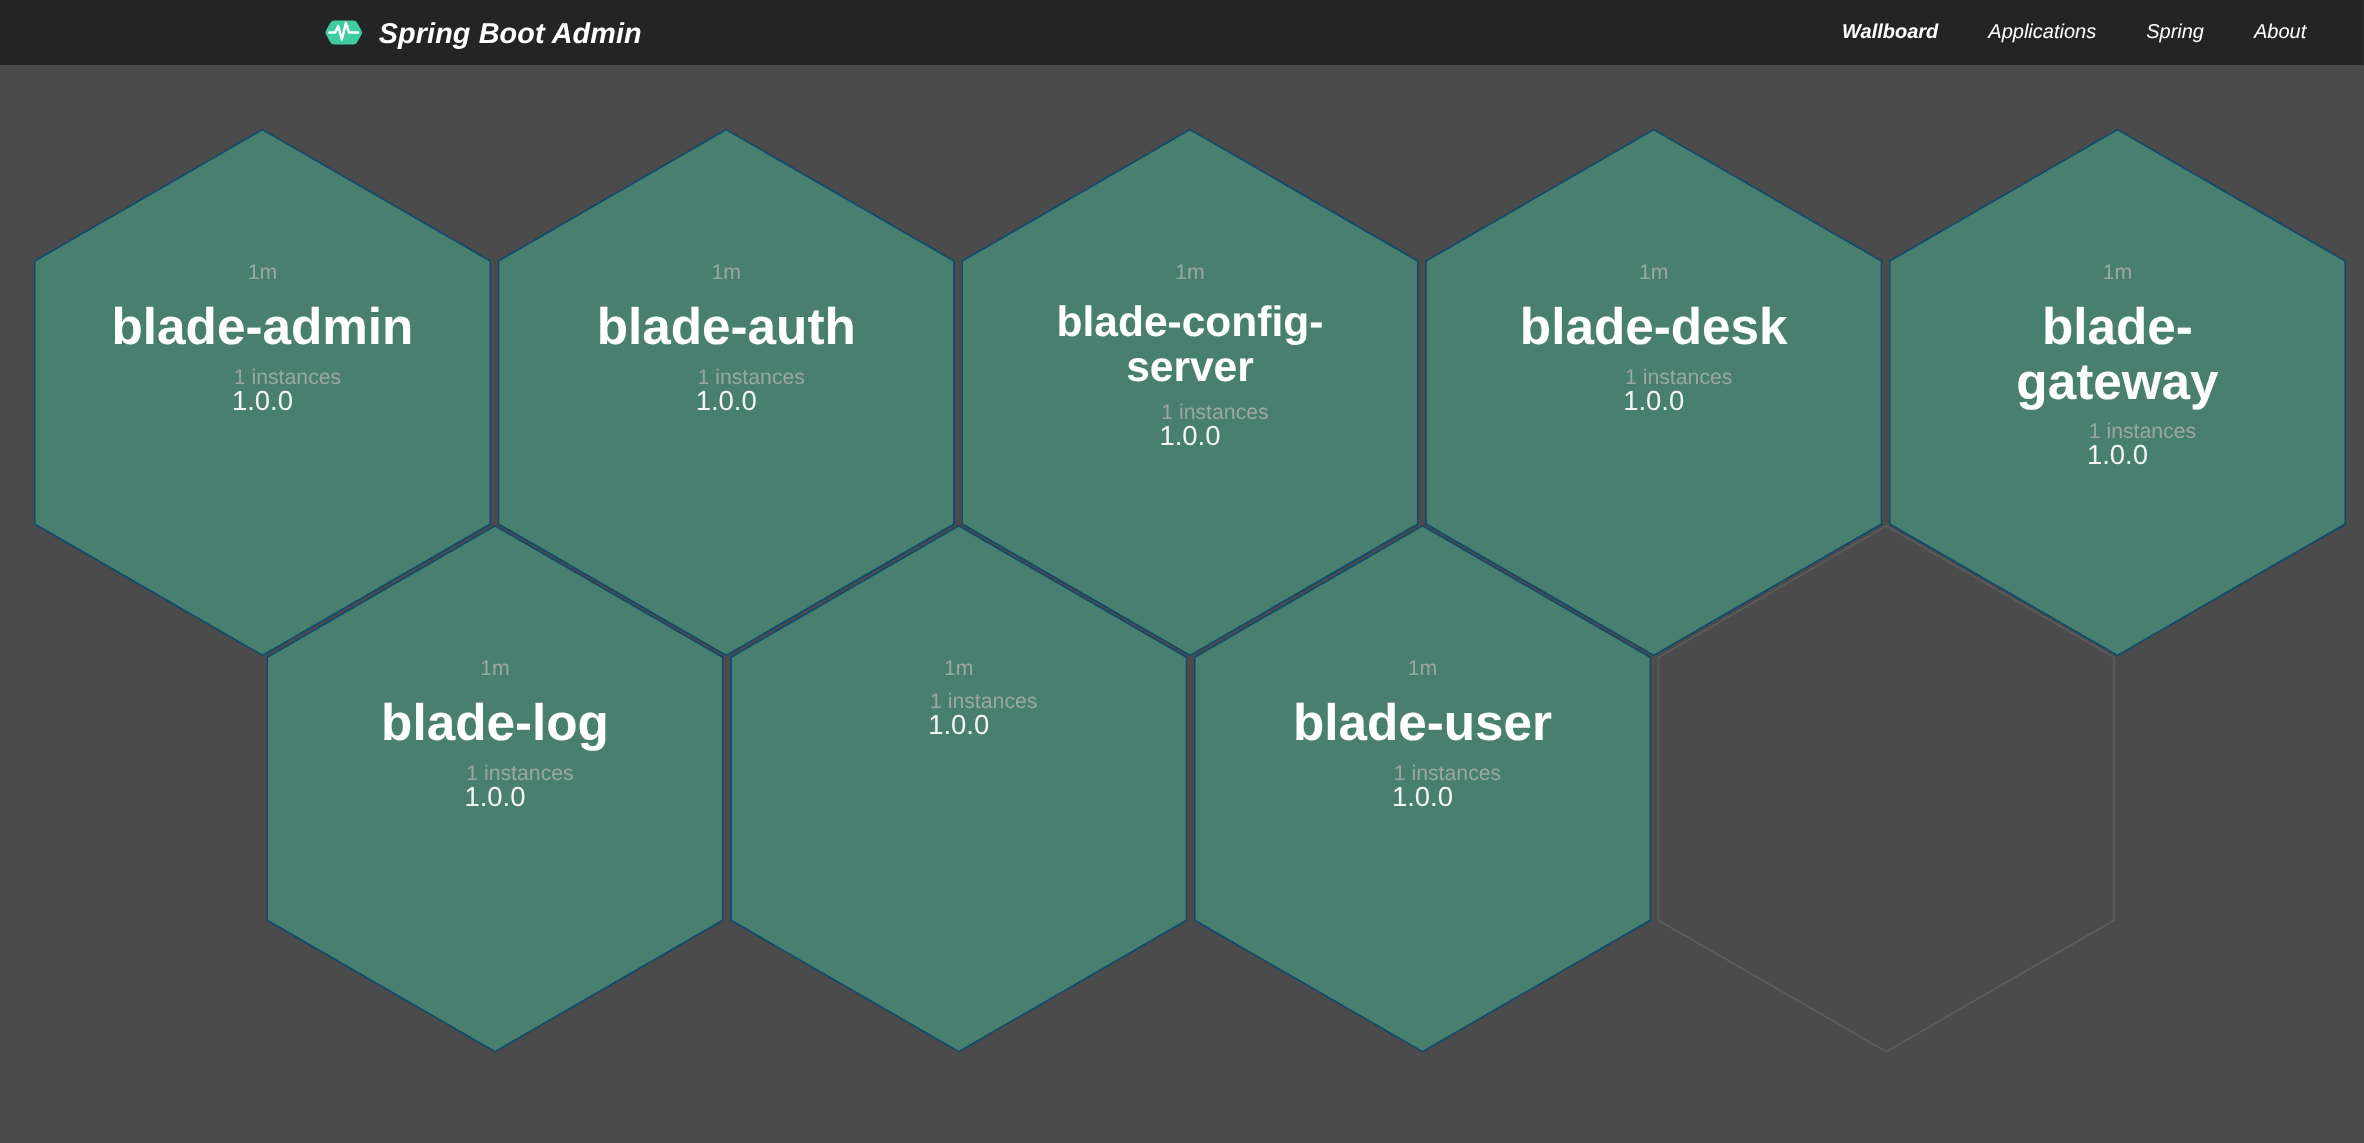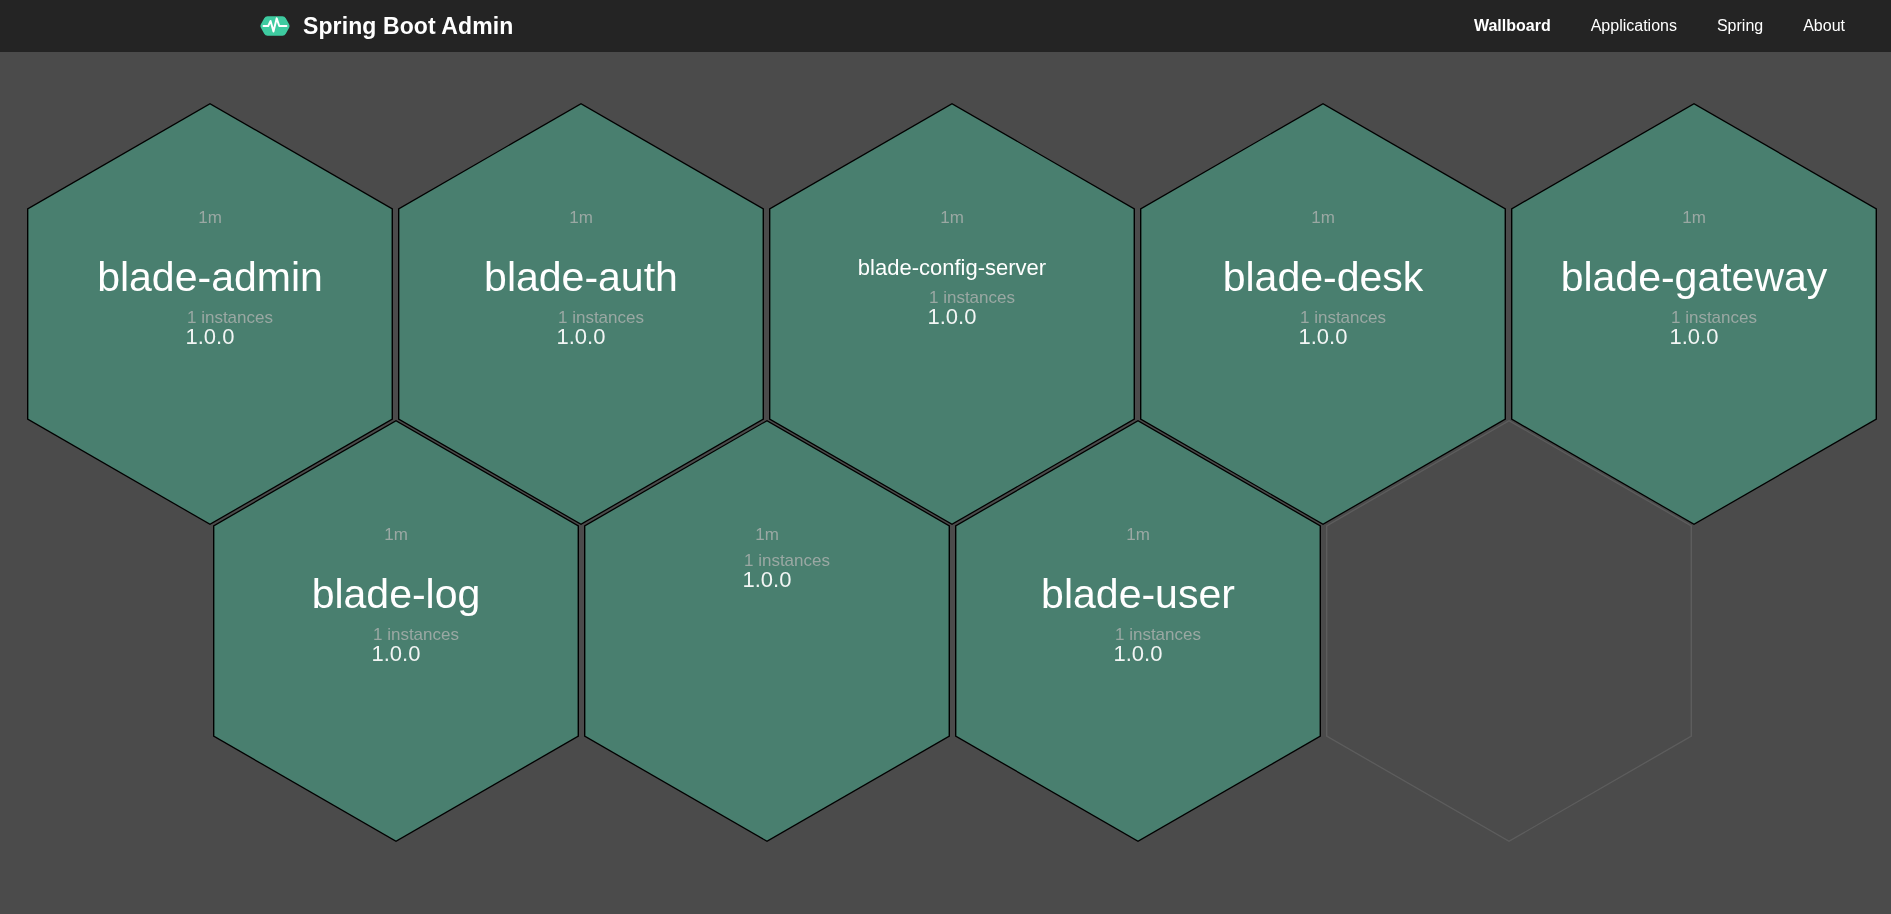--- a/index.html
+++ b/index.html
@@ -19,20 +19,21 @@
 
   
   .navbar {
     position: absolute;
     top: 0; left: 0;
     width: 1891px;
     height: 52px;
     background: #242424;
     display: flex;
     align-items: center;
+    font-style: italic;
   }
 
   .brand {
     display: flex;
     align-items: center;
     gap: 11px;
     margin-left: 258px;
     text-decoration: none;
   }
 
@@ -79,21 +80,21 @@
     height: 862px;
     overflow: hidden;
   }
 
   .hex {
     position: absolute;
     width: 366px;
     height: 422px;
     -webkit-clip-path: polygon(50% 0%, 100% 25%, 100% 75%, 50% 100%, 0% 75%, 0% 25%);
     clip-path: polygon(50% 0%, 100% 25%, 100% 75%, 50% 100%, 0% 75%, 0% 25%);
-    background: #000000;           
+    background: #0c4a6e;           
     cursor: pointer;
   }
 
   .hex-inner {
     position: absolute;
     top: 1.4px; left: 1.4px;
     width: calc(100% - 2.8px);
     height: calc(100% - 2.8px);
     -webkit-clip-path: polygon(50% 0%, 100% 25%, 100% 75%, 50% 100%, 0% 75%, 0% 25%);
     clip-path: polygon(50% 0%, 100% 25%, 100% 75%, 50% 100%, 0% 75%, 0% 25%);
@@ -117,30 +118,30 @@
 
   .hex-uptime {
     margin-top: 105px;
     font-size: 17px;
     line-height: 1;
     color: #9aa8a3;
     white-space: nowrap;
   }
 
   .hex-name {
-    margin-top: 30px;
+    margin-top: 14px;
     font-size: 41px;
     line-height: 1.06;
-    font-weight: normal;
+    font-weight: bold;
     color: #ffffff;
     word-break: break-word;
     max-width: 100%;
   }
   .hex-name.small {
-    font-size: 22px;
+    font-size: 34px;
   }
 
   .hex-instances {
     margin-top: 9px;
     font-size: 17px;
     line-height: 1;
     color: #9aa8a3;
     white-space: nowrap;
     margin-left: 40px;
   }

